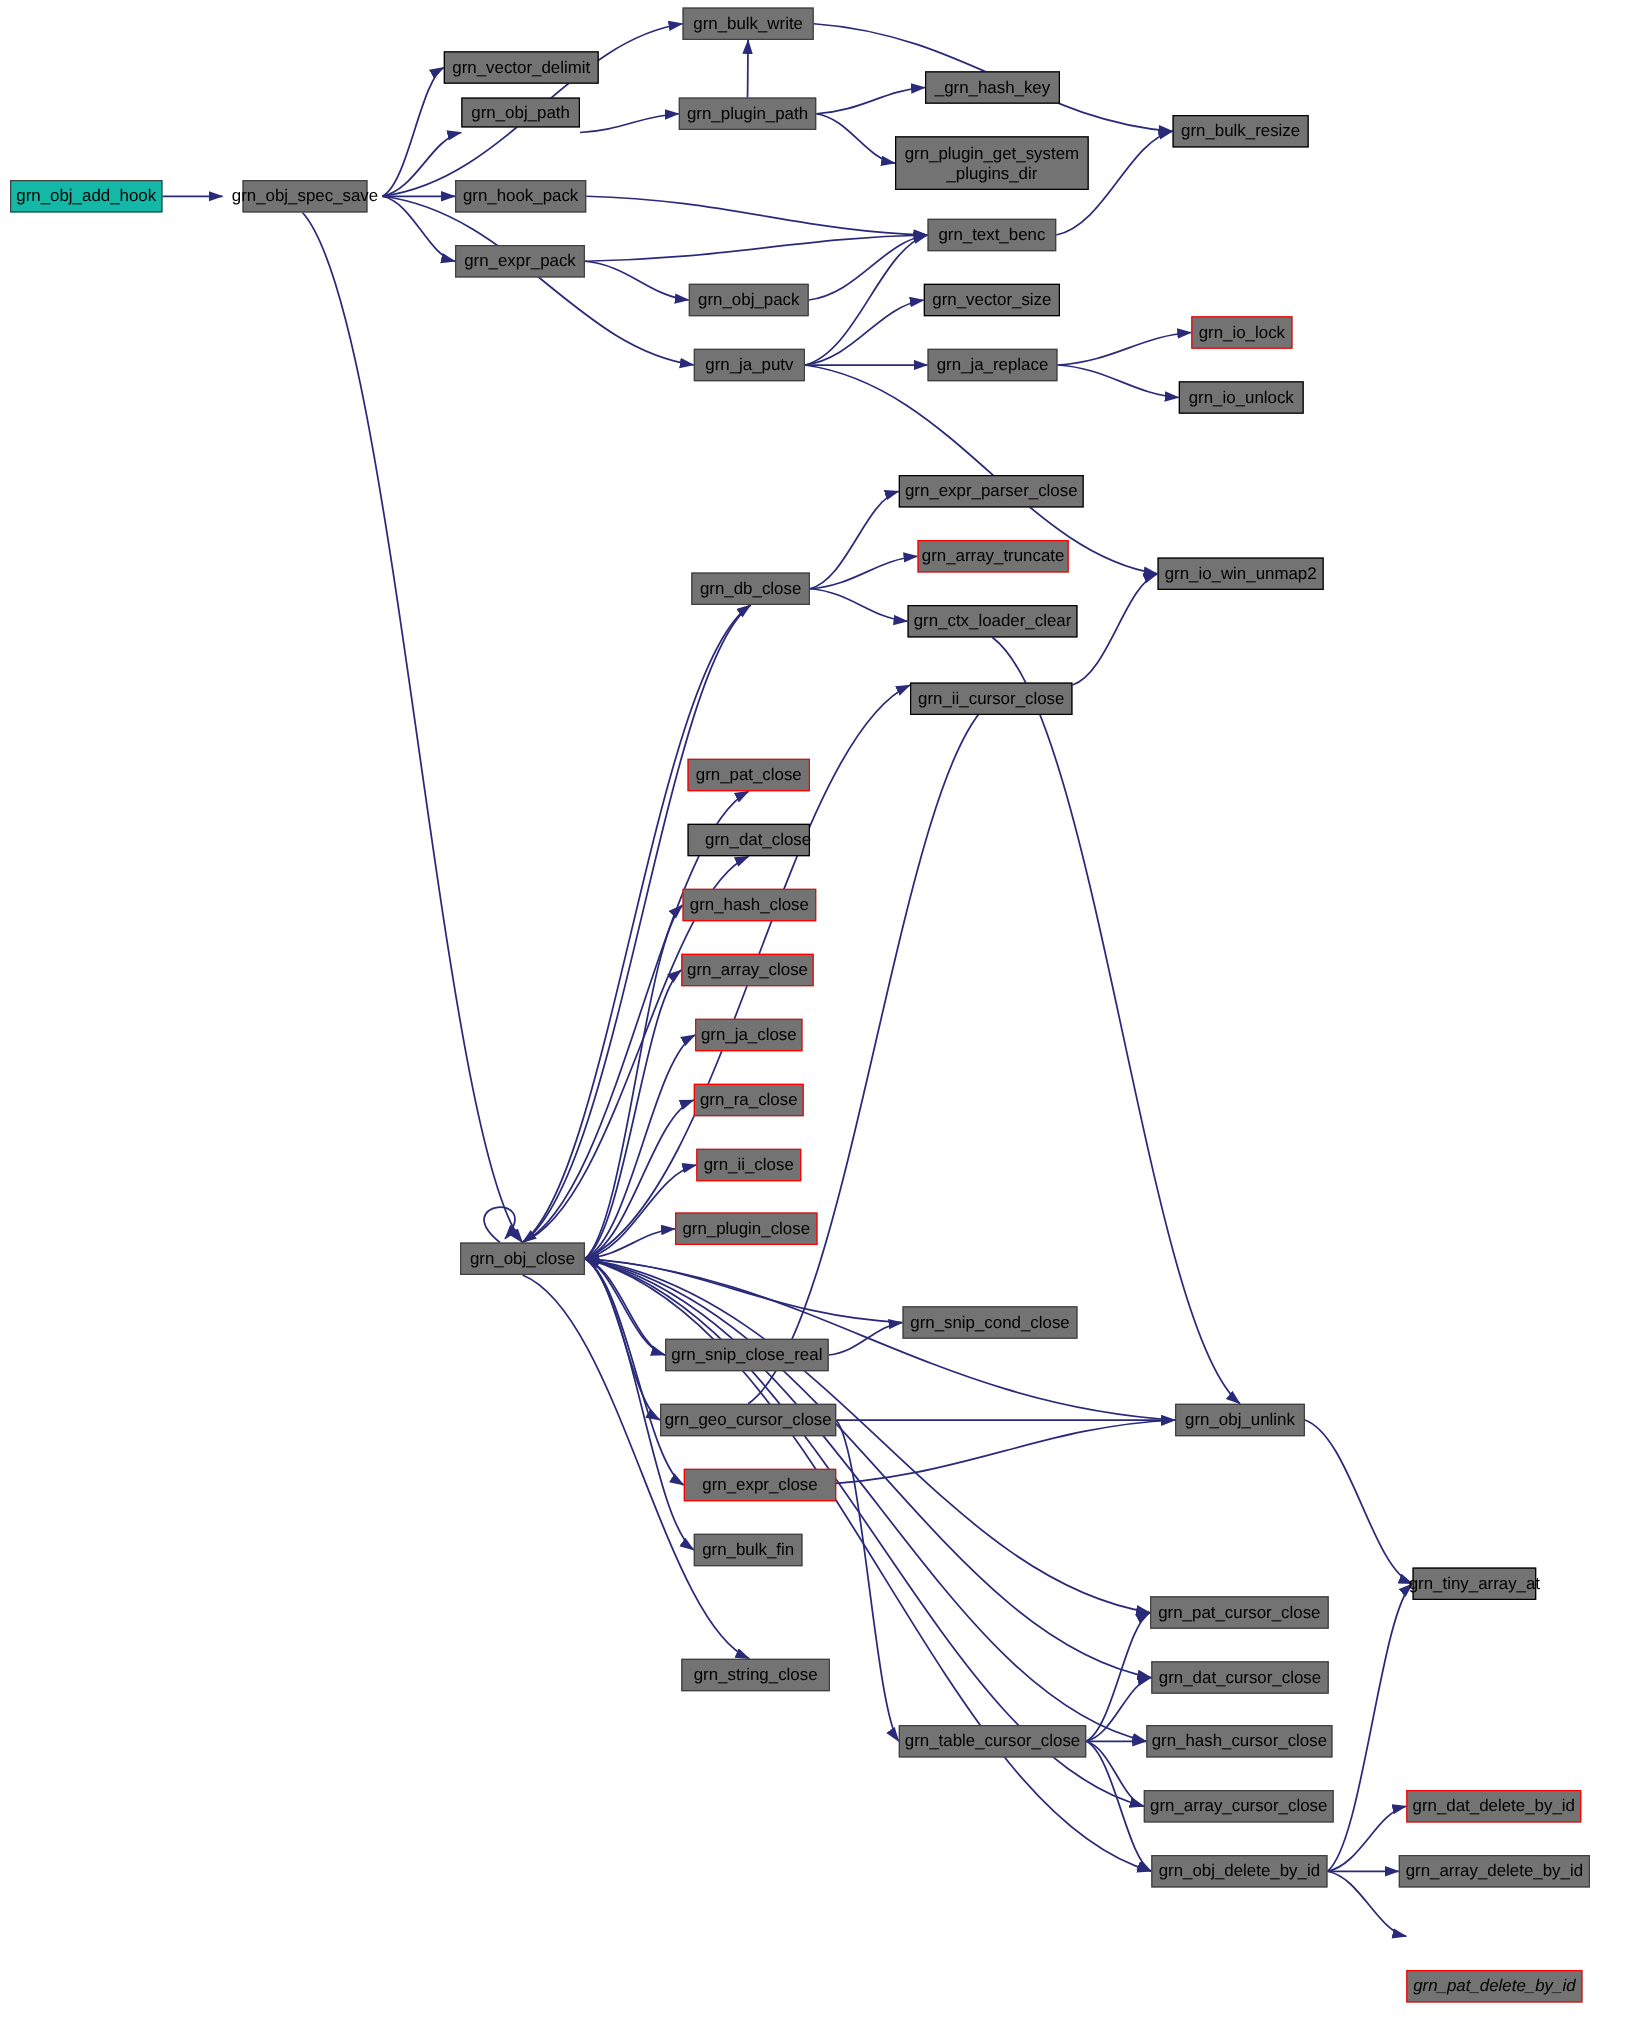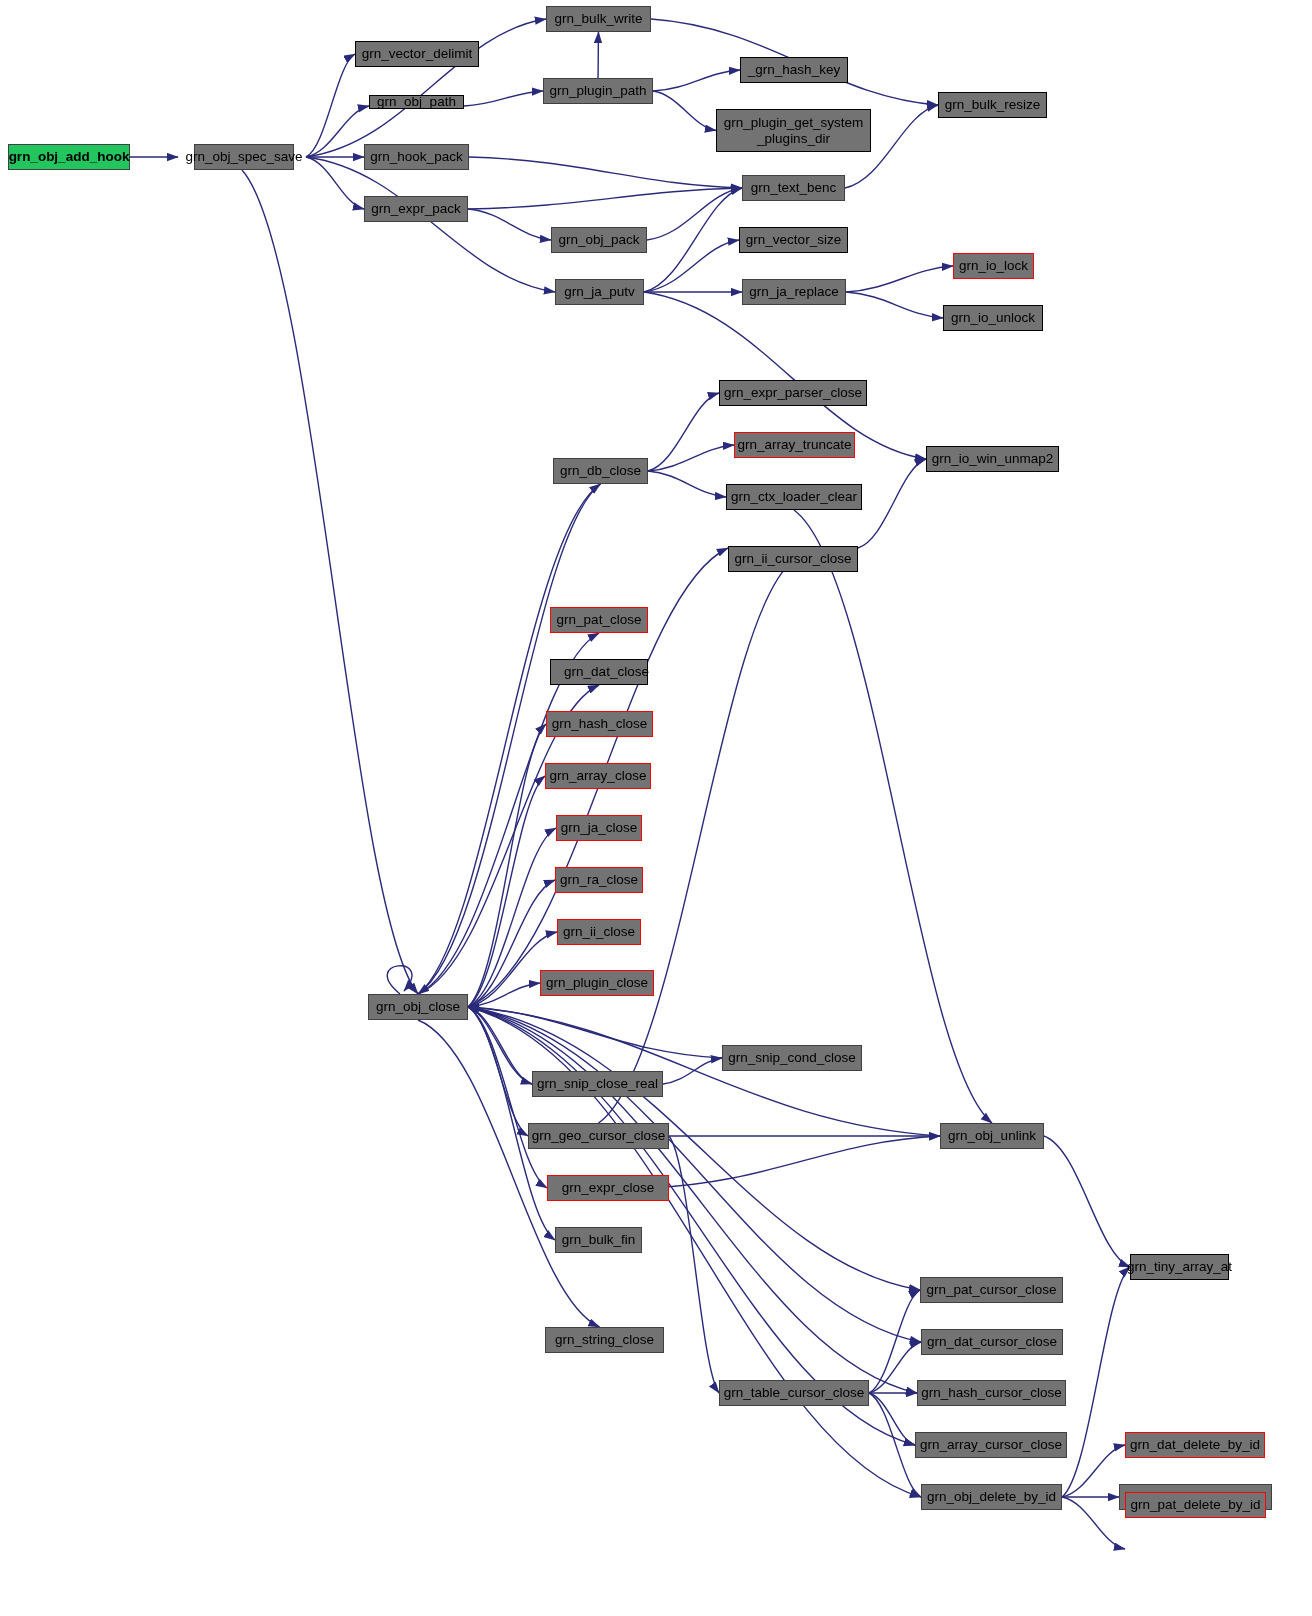--- a/index.html
+++ b/index.html
@@ -14,21 +14,21 @@
     display:flex;
     align-items:center;
     justify-content:center;
     text-align:center;
     font-size:13.5px;
     line-height:1.12;
     color:#000000;
     white-space:pre-line;
     letter-spacing:0px;
   }
-  .node.gray{background:#22c55e;border:1px solid #404040;font-weight:bold;}
+  .node.gray{background:#14b8a6;border:1px solid #404040;}
   .node.dark{border:1.6px solid #404040;}
   .node.red{border:1.4px solid #ff0000;}
 </style>
 </head>
 <body>
 
 <div id="canvas">
   <svg id="edges" viewBox="0 0 1312 1616">
     <defs>
       <marker id="ah" markerWidth="9" markerHeight="9" refX="8" refY="3" orient="auto" markerUnits="strokeWidth">
@@ -104,21 +104,21 @@
         <path d="M1062,1497 C1090.56,1474 1104.16,1290 1130,1267"></path>
         <path d="M1062,1497 C1088.46,1491.8 1101.06,1450.2 1125,1445"></path>
         <path d="M1062,1497 C1085.94,1497 1097.34,1497 1119,1497"></path>
         <path d="M1062,1497 C1088.46,1502.2 1101.06,1543.8 1125,1549"></path>
       </g>
   </svg>
   <div id="node-layer">
       <div class="node gray" style="left: 8px; top: 144px; width: 122px; height: 26px;">grn_obj_add_hook</div>
       <div class="node dark" style="left: 194px; top: 144px; width: 100px; height: 26px;">grn_obj_spec_save</div>
       <div class="node" style="left: 355px; top: 41px; width: 124px; height: 26px;">grn_vector_delimit</div>
-      <div class="node" style="left: 369px; top: 95px; width: 95px; height: 14px;">grn_obj_path</div>
+      <div class="node" style="left: 369px; top: 78px; width: 95px; height: 24px;">grn_obj_path</div>
       <div class="node dark" style="left: 364px; top: 144px; width: 105px; height: 26px;">grn_hook_pack</div>
       <div class="node dark" style="left: 364px; top: 196px; width: 104px; height: 26px;">grn_expr_pack</div>
       <div class="node dark" style="left: 546px; top: 6px; width: 105px; height: 26px;">grn_bulk_write</div>
       <div class="node dark" style="left: 543px; top: 78px; width: 110px; height: 26px;">grn_plugin_path</div>
       <div class="node" style="left: 740px; top: 57px; width: 108px; height: 26px;">_grn_hash_key</div>
       <div class="node" style="left: 716px; top: 109px; width: 155px; height: 43px;">grn_plugin_get_system
 _plugins_dir</div>
       <div class="node" style="left: 938px; top: 92px; width: 109px; height: 26px;">grn_bulk_resize</div>
       <div class="node dark" style="left: 742px; top: 175px; width: 103px; height: 26px;">grn_text_benc</div>
       <div class="node dark" style="left: 551px; top: 227px; width: 96px; height: 26px;">grn_obj_pack</div>
@@ -151,15 +151,15 @@
       <div class="node" style="left: 1130px; top: 1254px; width: 99px; height: 26px;">grn_tiny_array_at</div>
       <div class="node dark" style="left: 920px; top: 1277px; width: 143px; height: 26px;">grn_pat_cursor_close</div>
       <div class="node dark" style="left: 545px; top: 1327px; width: 119px; height: 26px;">grn_string_close</div>
       <div class="node dark" style="left: 921px; top: 1329px; width: 142px; height: 26px;">grn_dat_cursor_close</div>
       <div class="node dark" style="left: 719px; top: 1380px; width: 150px; height: 26px;">grn_table_cursor_close</div>
       <div class="node dark" style="left: 917px; top: 1380px; width: 149px; height: 26px;">grn_hash_cursor_close</div>
       <div class="node dark" style="left: 915px; top: 1432px; width: 152px; height: 26px;">grn_array_cursor_close</div>
       <div class="node red" style="left: 1125px; top: 1432px; width: 140px; height: 26px;">grn_dat_delete_by_id</div>
       <div class="node dark" style="left: 921px; top: 1484px; width: 141px; height: 26px;">grn_obj_delete_by_id</div>
       <div class="node dark" style="left: 1119px; top: 1484px; width: 153px; height: 26px;">grn_array_delete_by_id</div>
-      <div class="node red" style="left: 1125px; top: 1492px; width: 141px; height: 26px;">grn_pat_delete_by_id</div>
+      <div class="node red" style="left: 1125px; top: 1576px; width: 141px; height: 26px; font-style: italic;">grn_pat_delete_by_id</div>
     </div>
 </div>
 
 </body></html>

